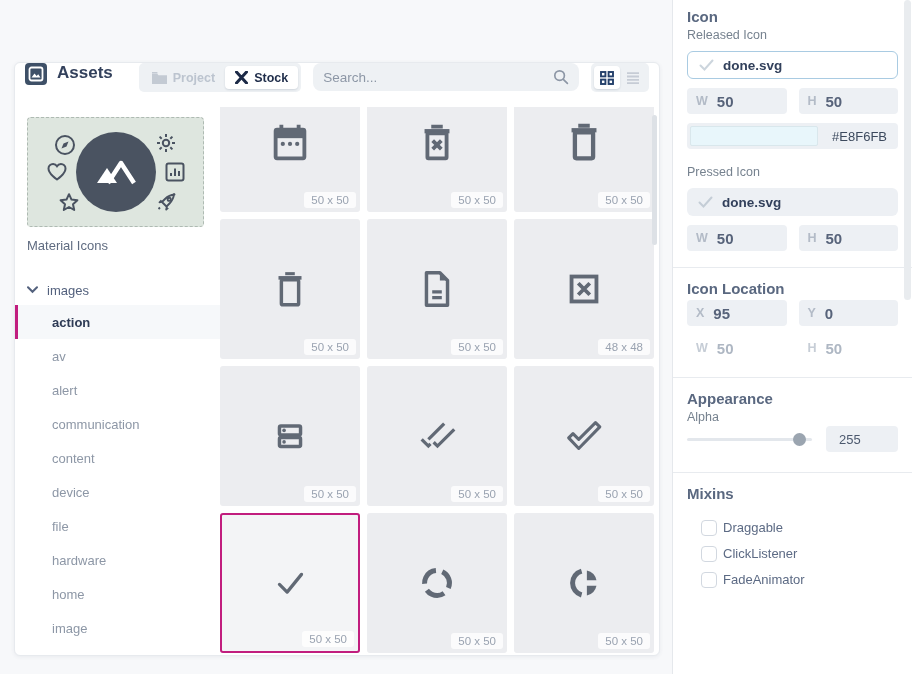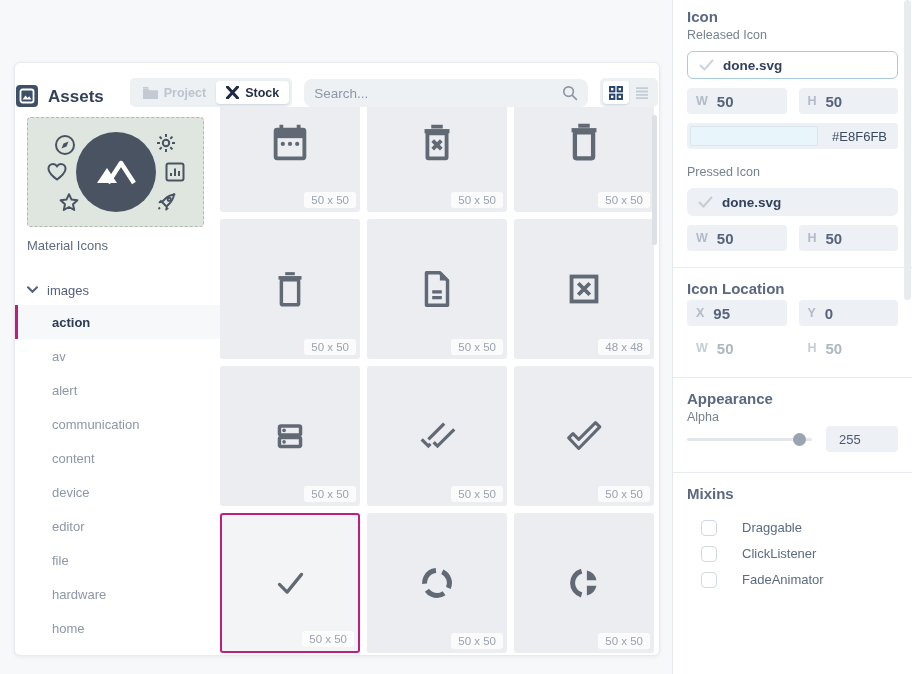--- a/index.html
+++ b/index.html
@@ -3,21 +3,21 @@
 <meta charset="utf-8">
 <style>
   * { margin:0; padding:0; box-sizing:border-box; }
   html,body { width:912px; height:674px; overflow:hidden; }
   body { font-family:"Liberation Sans", sans-serif; background:#f7f8fa; position:relative; color:#33415c; }
 
   
   .assets-card { position:absolute; left:14px; top:62px; width:646px; height:594px;
     background:#fff; border:1px solid #e7eaee; border-radius:6px;
     box-shadow:0 1px 4px rgba(40,60,90,.07); overflow:hidden; }
-  .card-header { height:44px; display:flex; align-items:flex-end; padding:0 1px; }
+  .card-header { height:44px; display:flex; align-items:flex-start; padding:0 10px; }
   .logo-box { width:22px; height:22px; background:#3e5067; border-radius:4px; display:flex; align-items:center; justify-content:center; flex:none; }
   .card-title { font-size:17px; font-weight:700; color:#33415c; margin-left:10px; }
   .seg { margin-left:26px; background:#eef1f4; border-radius:5px; padding:3px; display:flex; align-items:center; height:29px; flex:none; }
   .seg-btn { display:flex; align-items:center; gap:6px; padding:0 10px; height:23px; font-size:12.5px; font-weight:700; color:#bcc4cf; border-radius:4px; }
   .seg-btn.active { background:#fff; color:#1f2d4a; box-shadow:0 1px 2px rgba(40,60,90,.15); }
   .searchbar { flex:1; margin:0 12px; height:28px; background:#eef1f4; border-radius:8px; display:flex; align-items:center; padding:0 10px; }
   .searchbar input { border:none; background:transparent; outline:none; flex:1; font-family:inherit; font-size:13.5px; color:#5a6575; }
   .searchbar input::placeholder { color:#8d97a6; }
   .view-toggle { background:#eef1f4; border-radius:5px; padding:3px; display:flex; height:29px; flex:none; }
   .view-btn { width:26px; height:23px; display:flex; align-items:center; justify-content:center; border-radius:4px; }
@@ -63,21 +63,21 @@
   .colorrow { height:26px; background:#edf0f4; border-radius:4px; display:flex; align-items:center; padding:3px; }
   .swatch { width:128px; height:20px; border-radius:2px; }
   .swatch.released { border:1px solid #d9e7ec; }
   .hex { margin-left:auto; padding-right:8px; font-size:13px; color:#3d4a5e; }
   .divider { height:1px; background:#e8ebef; margin:0 -14px; }
   .sliderrow { display:flex; align-items:center; gap:14px; }
   .slider-track { flex:1; height:13px; position:relative; }
   .slider-track .rail { position:absolute; left:0; right:0; top:5px; height:3px; background:#e3e7ec; border-radius:2px; }
   .slider-track .knob { position:absolute; top:0; right:6px; width:13px; height:13px; border-radius:50%; background:#9ba5b0; }
   .slider-val { width:72px; height:26px; background:#edf0f4; border-radius:4px; display:flex; align-items:center; padding-left:13px; font-size:13px; color:#4c596e; }
-  .mixin { display:flex; align-items:center; gap:25px; height:25px; margin-bottom:1px;padding-left:14px; }
+  .mixin { display:flex; align-items:center; gap:6px; height:25px; margin-bottom:1px;padding-left:14px; }
   .cbox { width:16px; height:16px; background:#fff; border:1.5px solid #d2d8e0; border-radius:4px; flex:none; }
   .mixin .ml { font-size:13px; color:#5c6a84; }
   .ins-scroll { position:absolute; right:1px; top:0; width:7px; height:300px; background:#e9ecef; border-radius:4px; }.mt9{margin-top:9px}
   .mt12{margin-top:12px}.mt14{margin-top:2px}.mt16{margin-top:16px}.mt20{margin-top:20px}
 </style>
 </head>
 <body>
 
 <div class="assets-card">
   <div class="card-header">
@@ -179,21 +179,20 @@
               <path d="M1 1.2l4.5 4.6L10 1.2" fill="none" stroke="#53617d" stroke-width="2" stroke-linecap="round"></path>
             </svg>
           <span>images</span>
         </div>
         <div class="tree-item selected">action</div>
         <div class="tree-item">av</div>
         <div class="tree-item">alert</div>
         <div class="tree-item">communication</div>
         <div class="tree-item">content</div>
         <div class="tree-item">device</div>
-        <div class="tree-item">editor</div>
         <div class="tree-item">file</div>
         <div class="tree-item">hardware</div>
         <div class="tree-item">home</div>
         <div class="tree-item">image</div>
       </div>
     </div>
 
     <div class="gridwrap">
       <div class="grid">
         <div class="tile">

